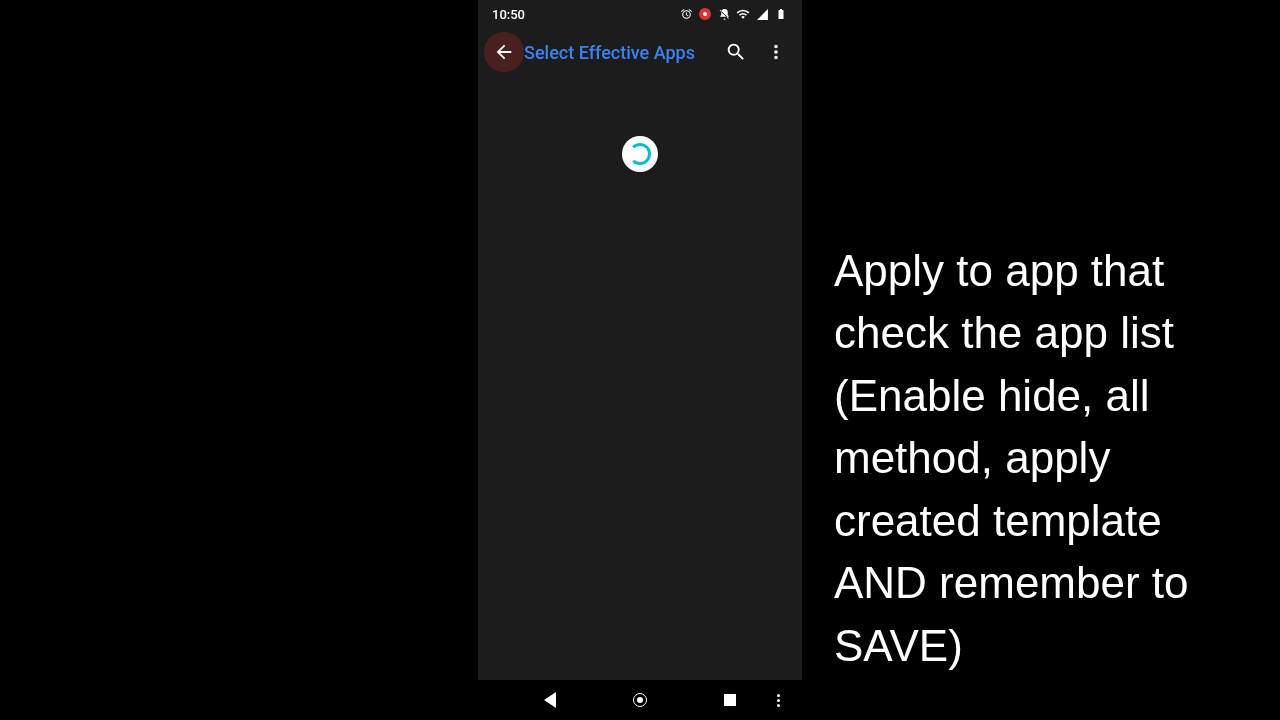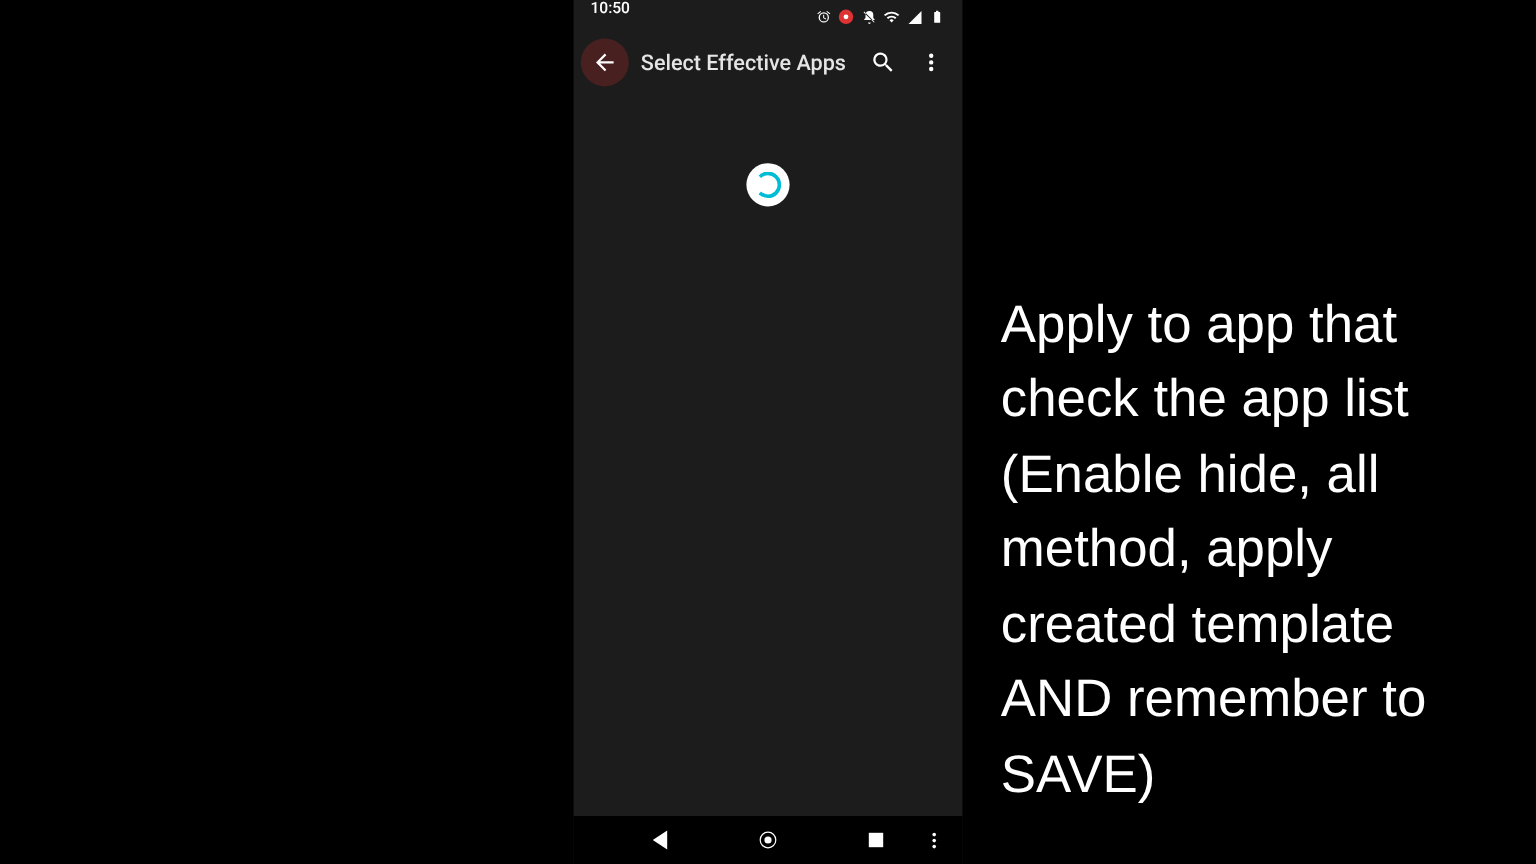--- a/index.html
+++ b/index.html
@@ -22,20 +22,21 @@
       width: 324px;
       height: 720px;
       background: #1c1c1c;
       display: flex;
       flex-direction: column;
     }
     .status-bar {
       height: 28px;
       display: flex;
       justify-content: space-between;
+      align-items: center;
       padding: 0 14px;
       color: #fff;
       font-size: 13px;
     }
     .status-time {
       font-weight: 500;
     }
     .status-icons {
       display: flex;
       align-items: center;
@@ -77,22 +78,22 @@
       display: flex;
       align-items: center;
       justify-content: center;
       border-radius: 50%;
       background: rgba(139, 40, 40, 0.4);
     }
     .app-title {
       flex: 1;
       font-size: 18px;
       font-weight: 500;
-      margin-left: 10px;
-      color: #e5e5e5;
+      margin-left: 0;
+      color: #3b82f6;
     }
     .action-btn {
       width: 40px;
       height: 40px;
       display: flex;
       align-items: center;
       justify-content: center;
     }
     .content {
       flex: 1;

